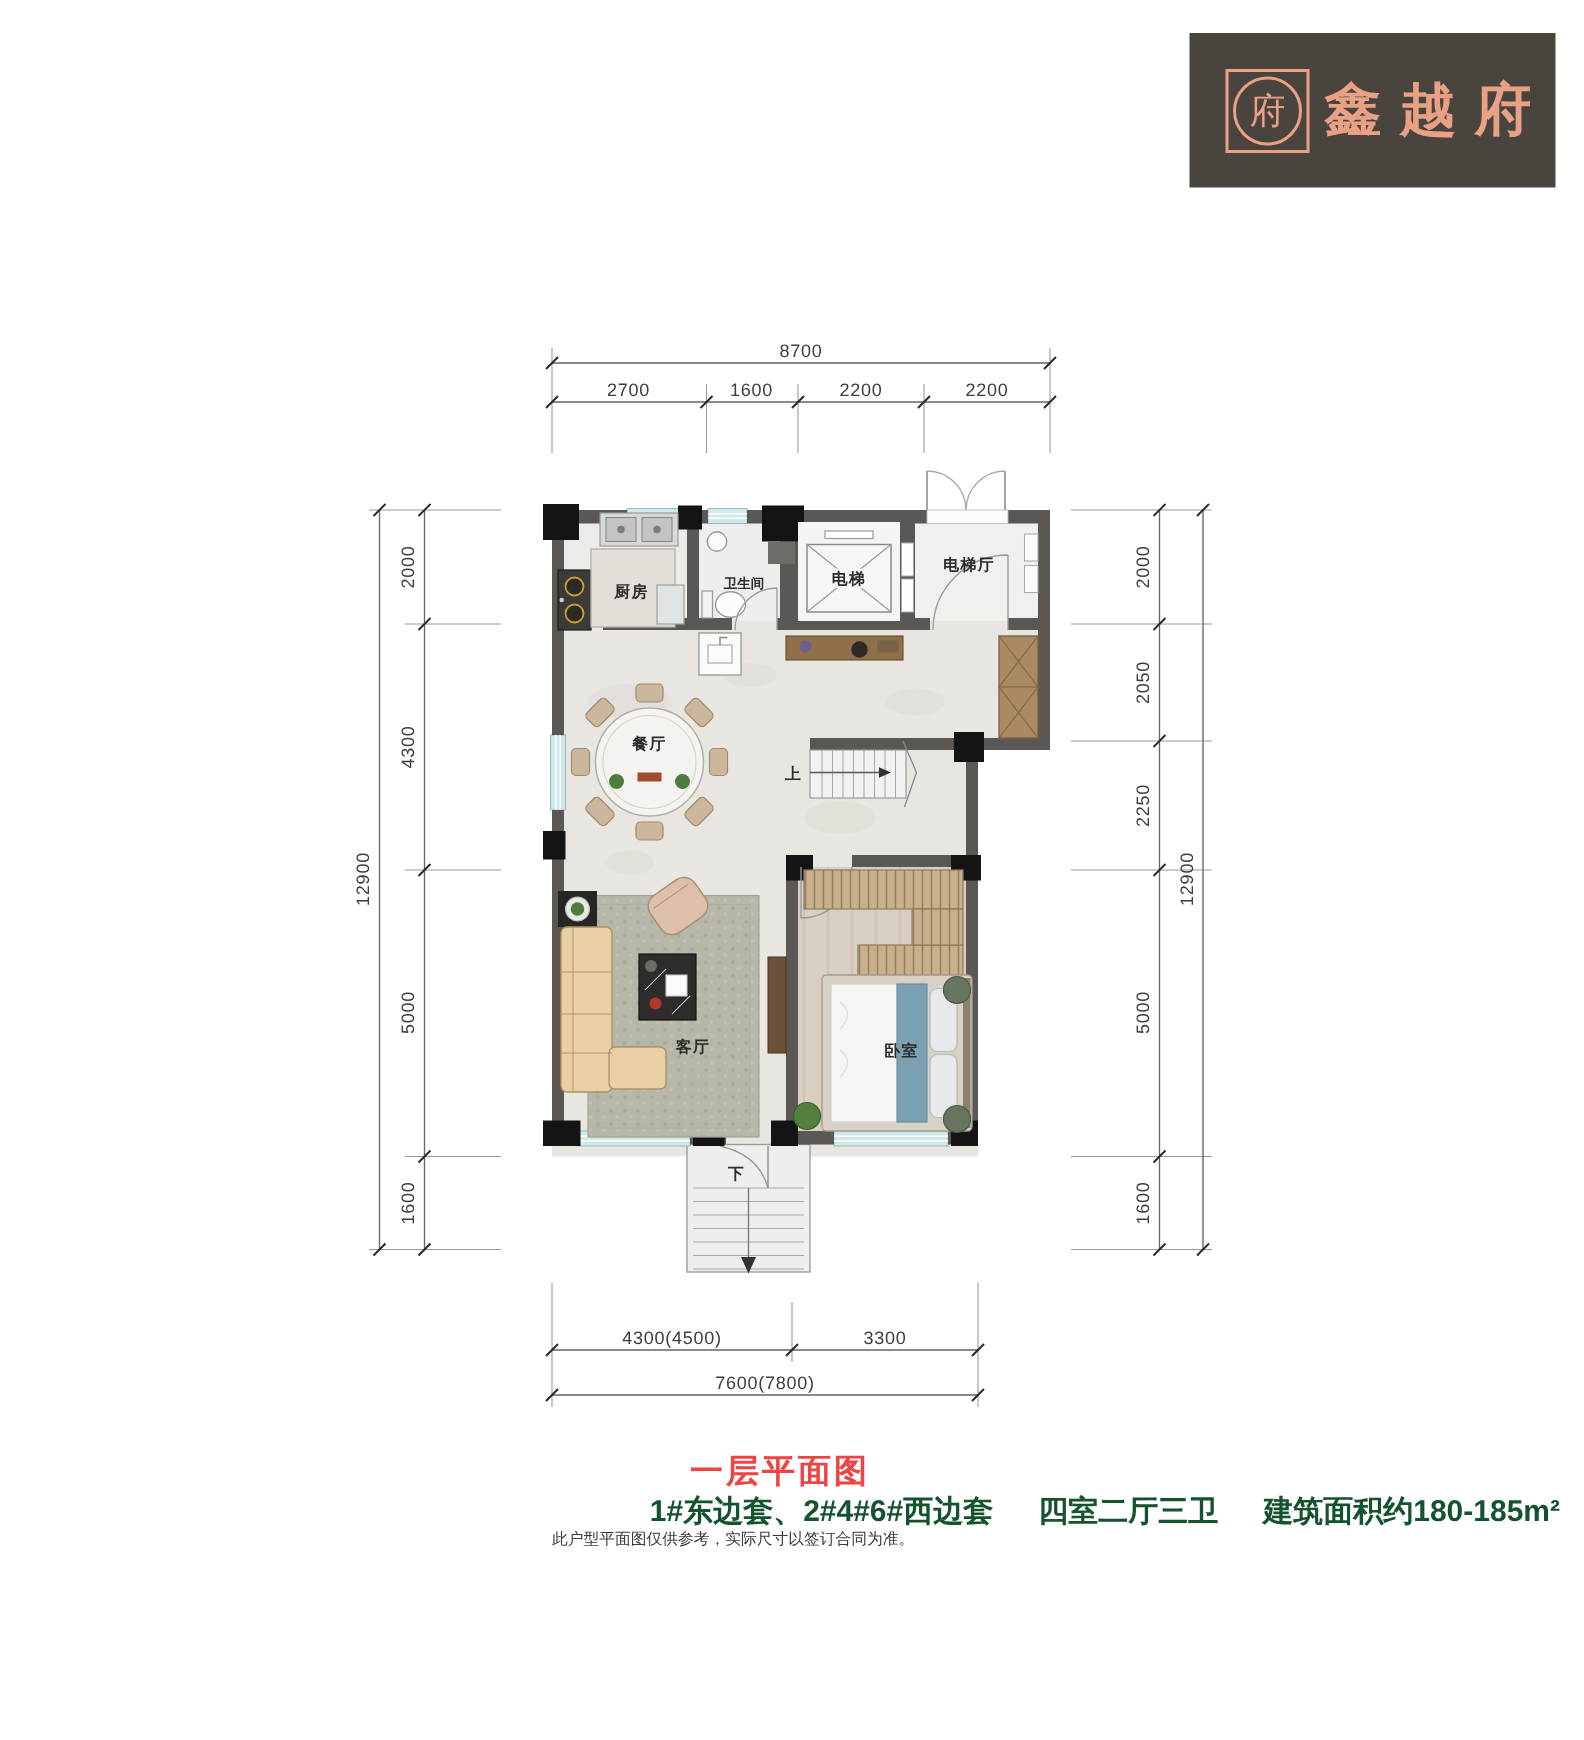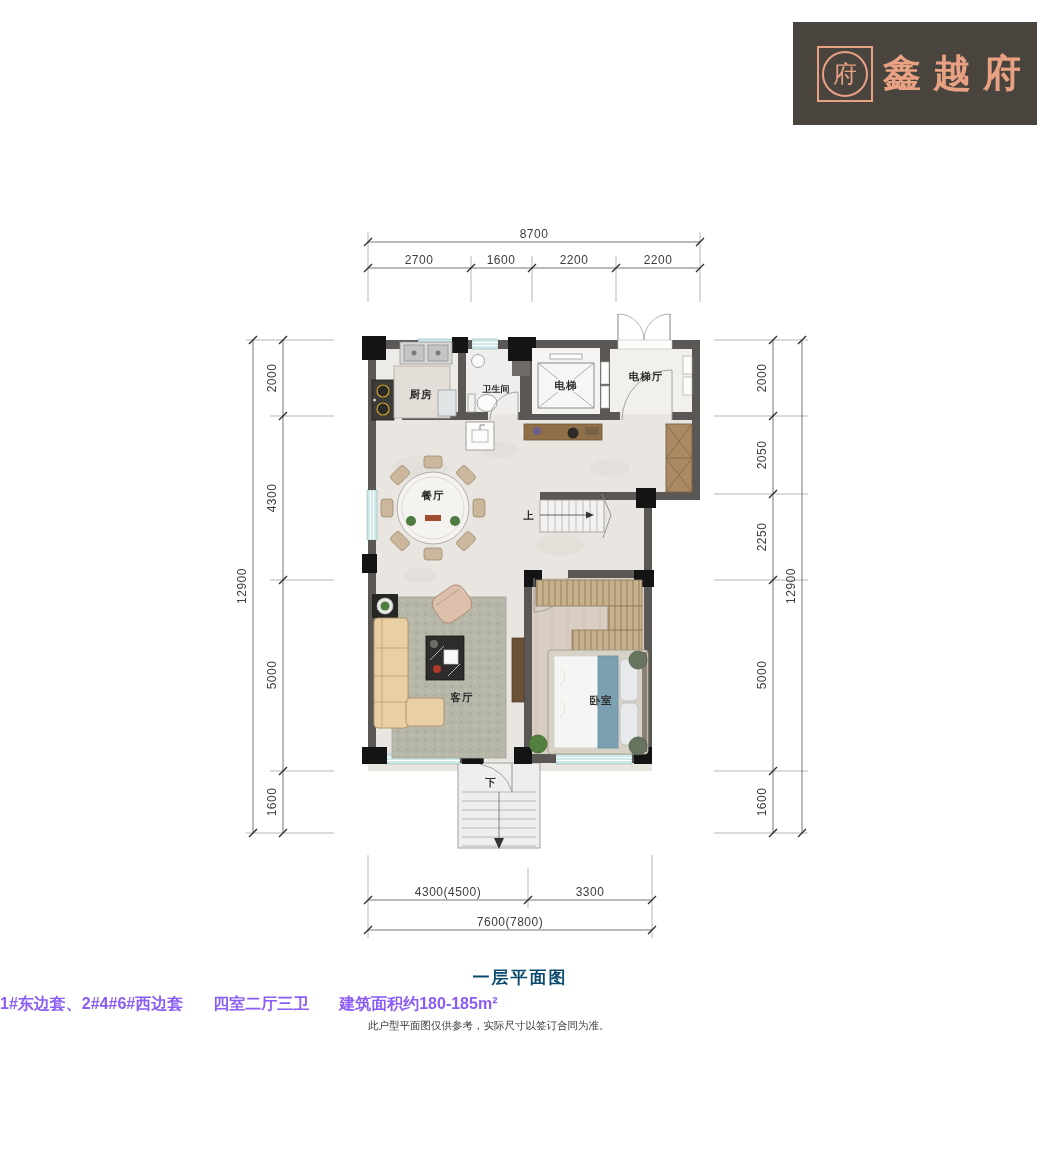--- a/index.html
+++ b/index.html
@@ -13,23 +13,23 @@
   .logo-emblem{width:52px;height:52px;border:2.5px solid #e8a183;margin-left:24px;
         display:flex;align-items:center;justify-content:center;flex:0 0 auto;}
   .logo-emblem-circle{width:42px;height:42px;border:2px solid #e8a183;border-radius:50%;
         display:flex;align-items:center;justify-content:center;}
   .logo-emblem-char{color:#e8a183;font-family:"DejaVu Serif",serif;font-size:24px;line-height:1;}
   .logo-brand{flex:1;text-align:center;color:#e8a183;font-family:"DejaVu Serif",serif;
         font-size:38px;font-weight:bold;letter-spacing:12px;margin-left:6px;white-space:nowrap;}
 
   
   .cap-title{position:absolute;left:0;top:966px;width:1040px;text-align:center;
-        font-size:17px;font-weight:bold;color:#0c4a6e;letter-spacing:2px;}
-  .cap-specs{position:absolute;left:0;top:994px;width:1040px;text-align:left;
-        font-size:16px;font-weight:bold;color:#8b5cf6;white-space:nowrap;}
+        font-size:22px;font-weight:bold;color:#ef4444;letter-spacing:2px;}
+  .cap-specs{position:absolute;left:0;top:994px;width:1040px;text-align:right;
+        font-size:20px;font-weight:bold;color:#14532d;white-space:nowrap;}
   .cap-specs .gap{margin-left:30px;}
   .cap-disclaimer{position:absolute;left:322px;top:1019px;font-size:10.5px;color:#3a3a3a;padding-left:46px;}
 
   
   text{font-family:"Liberation Sans",sans-serif;}
   .dim{font-size:12px;fill:#3d3d3d;letter-spacing:0.5px;}
   .room{font-size:10.5px;font-weight:bold;fill:#2c2c2c;letter-spacing:1px;}
   .room-s{font-size:9px;font-weight:bold;fill:#2c2c2c;}
 </style>
 </head>

